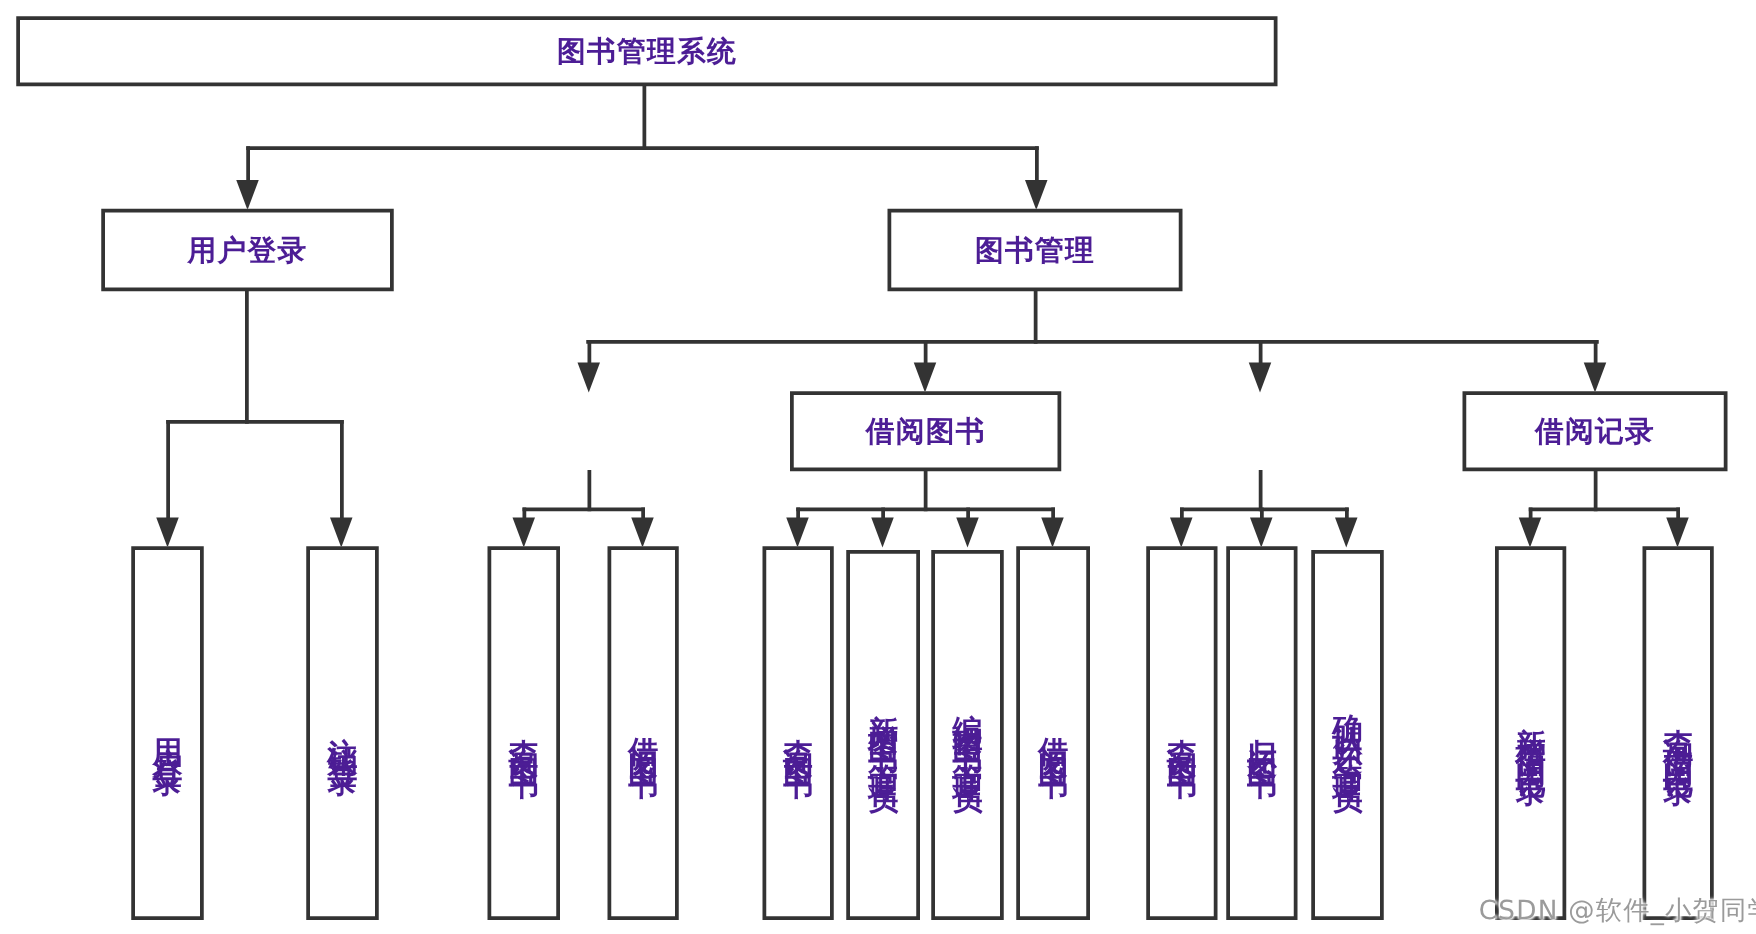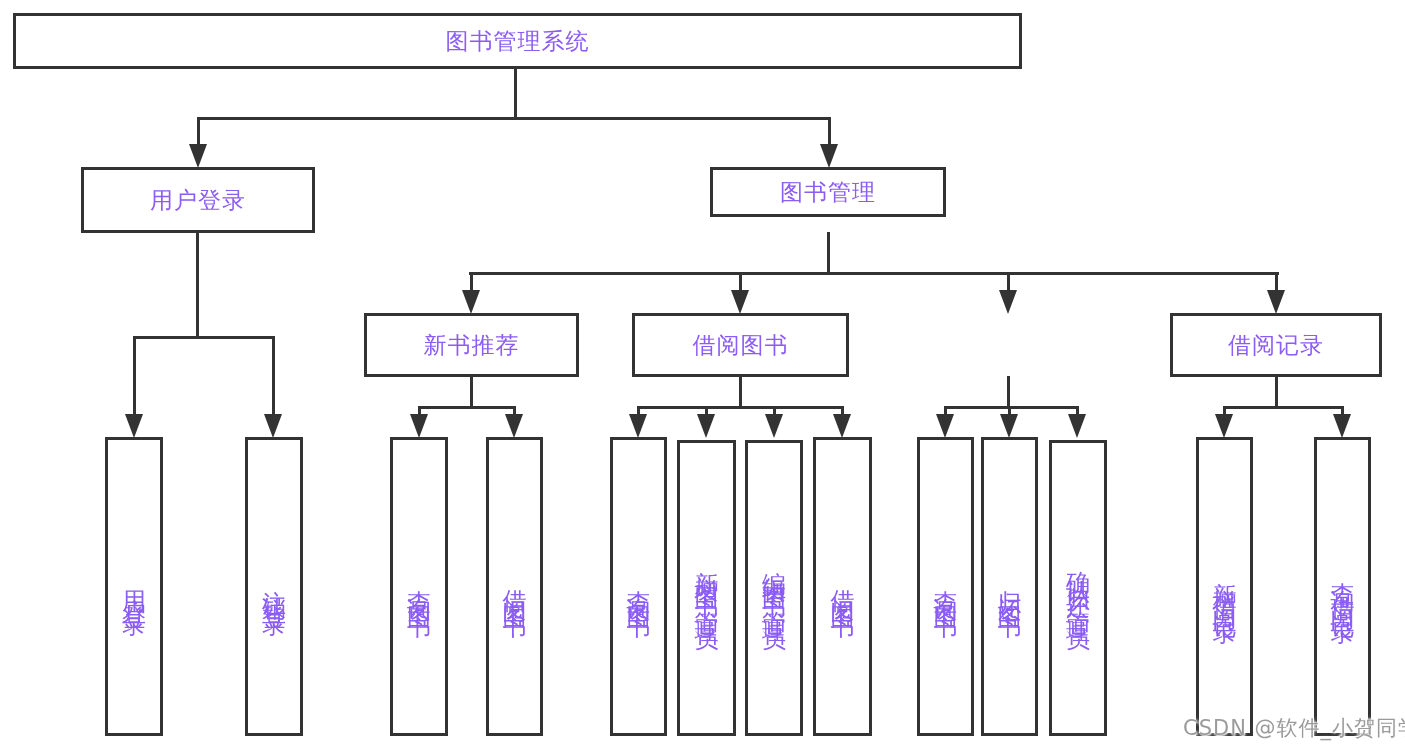--- a/index.html
+++ b/index.html
@@ -4,21 +4,21 @@
 <style>
   html,body{margin:0;padding:0;background:#fff;}
   .canvas{
     position:relative;width:1405px;height:747px;background:#ffffff;
     font-family:"DejaVu Sans","Liberation Sans",sans-serif;color:#333;
     overflow:hidden;
   }
   .box{
     position:absolute;box-sizing:border-box;border:3px solid #333333;background:#ffffff;
     display:flex;align-items:center;justify-content:center;
-    font-size:23px;color:#8b5cf6;letter-spacing:1px;white-space:nowrap;
+    font-size:23px;color:#4c1d95;letter-spacing:1px;white-space:nowrap;font-weight:bold;
   }
   .vbox{
     writing-mode:vertical-rl;text-orientation:mixed;
     font-size:24px;letter-spacing:8px;line-height:1;white-space:normal;
   }
   .line{position:absolute;background:#333333;}
   .arrow{
     position:absolute;width:0;height:0;
     border-left:9px solid transparent;border-right:9px solid transparent;
     border-top:24px solid #333333;
@@ -38,21 +38,21 @@
 
   <div class="line" style="left:514px;top:68px;width:3px;height:51px;"></div>
 
   <div class="line" style="left:197px;top:117px;width:634px;height:3px;"></div>
   <div class="line" style="left:197px;top:117px;width:3px;height:30px;"></div>
   <div class="arrow" style="left:189px;top:144px;"></div>
   <div class="line" style="left:828px;top:117px;width:3px;height:30px;"></div>
   <div class="arrow" style="left:820px;top:144px;"></div>
 
   <div class="box" style="left:81px;top:167px;width:234px;height:66px;">用户登录</div>
-  <div class="box" style="left:710px;top:167px;width:236px;height:50px;">图书管理</div>
+  <div class="box" style="left:710px;top:167px;width:236px;height:66px;">图书管理</div>
 
   <div class="line" style="left:196px;top:232px;width:3px;height:107px;"></div>
   <div class="line" style="left:133px;top:336px;width:142px;height:3px;"></div>
   <div class="line" style="left:133px;top:336px;width:3px;height:80px;"></div>
   <div class="arrow" style="left:125px;top:414px;"></div>
   <div class="line" style="left:272px;top:336px;width:3px;height:80px;"></div>
   <div class="arrow" style="left:264px;top:414px;"></div>
 
   <div class="box vbox" style="left:105px;top:437px;width:58px;height:299px;">用户登录</div>
   <div class="box vbox" style="left:245px;top:437px;width:58px;height:299px;">注销登录</div>
@@ -61,21 +61,20 @@
   <div class="line" style="left:469px;top:272px;width:810px;height:3px;"></div>
   <div class="line" style="left:470px;top:272px;width:3px;height:20px;"></div>
   <div class="arrow" style="left:462px;top:290px;"></div>
   <div class="line" style="left:739px;top:272px;width:3px;height:20px;"></div>
   <div class="arrow" style="left:731px;top:290px;"></div>
   <div class="line" style="left:1007px;top:272px;width:3px;height:20px;"></div>
   <div class="arrow" style="left:999px;top:290px;"></div>
   <div class="line" style="left:1275px;top:272px;width:3px;height:20px;"></div>
   <div class="arrow" style="left:1267px;top:290px;"></div>
 
-  <div class="box" style="left:364px;top:313px;width:215px;height:64px;">新书推荐</div>
   <div class="box" style="left:632px;top:313px;width:217px;height:64px;">借阅图书</div>
   <div class="box" style="left:1170px;top:313px;width:212px;height:64px;">借阅记录</div>
 
   <div class="line" style="left:470px;top:376px;width:3px;height:33px;"></div>
   <div class="line" style="left:418px;top:406px;width:98px;height:3px;"></div>
   <div class="line" style="left:418px;top:406px;width:3px;height:12px;"></div>
   <div class="arrow" style="left:410px;top:414px;"></div>
   <div class="line" style="left:513px;top:406px;width:3px;height:12px;"></div>
   <div class="arrow" style="left:505px;top:414px;"></div>
 

